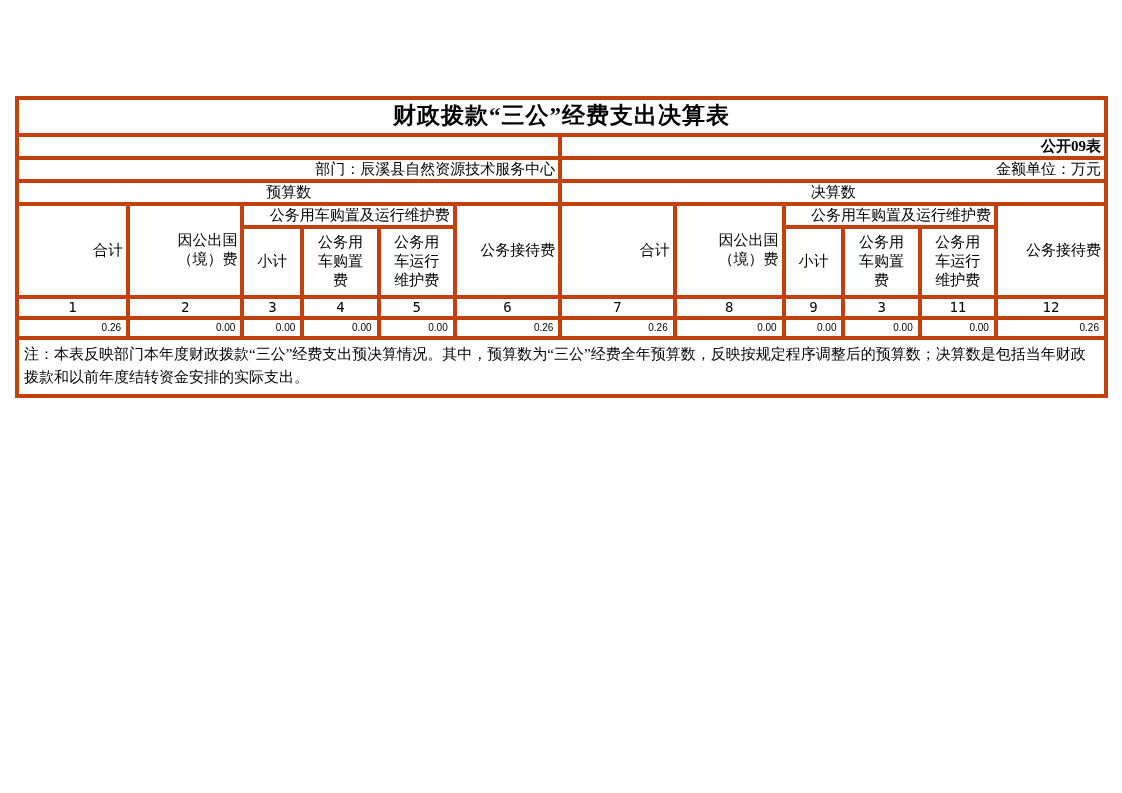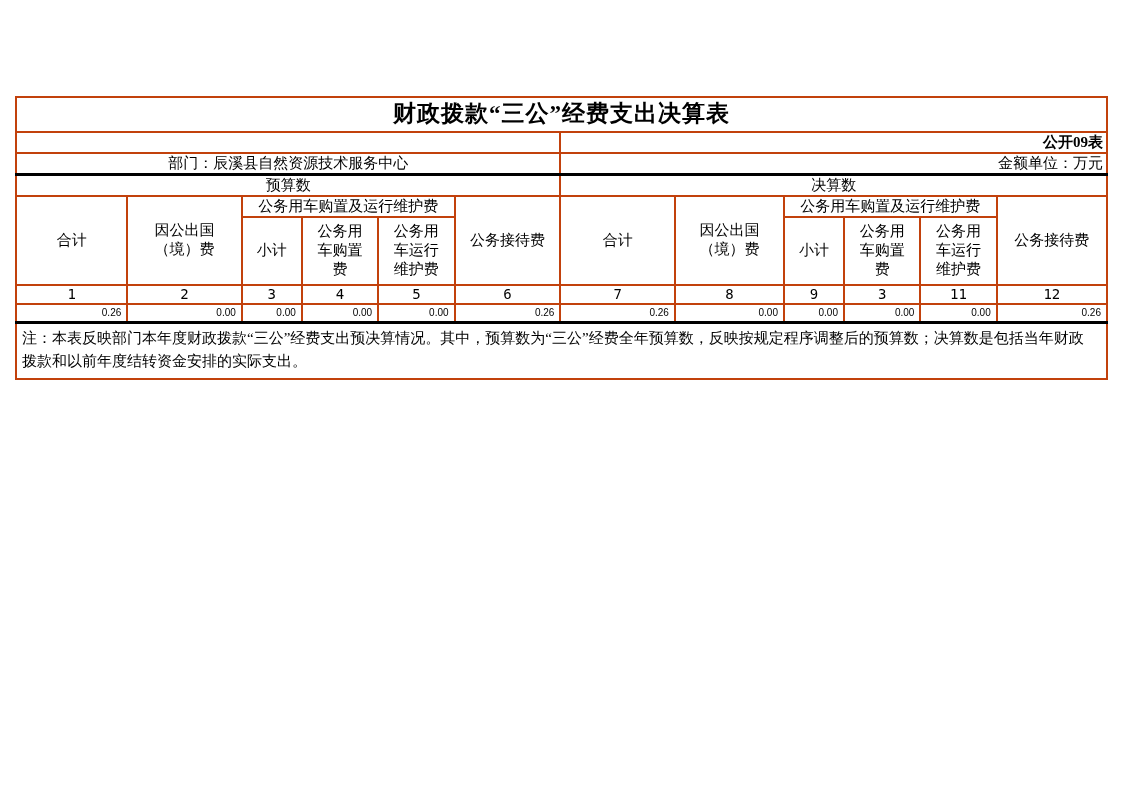--- a/index.html
+++ b/index.html
@@ -23,43 +23,43 @@
     left: 15px;
     top: 96px;
     width: 1093px;
   }
   table.report {
     border-collapse: collapse;
     table-layout: fixed;
     width: 100%;
   }
   table.report td {
-    border: 2px solid #c2410c;
+    border: 4px solid #c2410c;
     padding: 0 3px;
     vertical-align: middle;
     font-size: 15px;
     line-height: 1.25;
     overflow: hidden;
   }
   
   tr.r-title td {
     height: 33px;
     text-align: center;
     font-weight: bold;
     font-size: 23px;
     letter-spacing: 1px;
   }
   tr.r-label td { height: 19px; }
   tr.r-dept td  { height: 19px; }
   .right  { text-align: right; }
-  .left   { text-align: center; }
+  .left   { text-align: right; }
   .bold   { font-weight: bold; text-align: right; }
   .thickb { border-bottom: 3px solid #000 !important; }
   tr.r-group td { height: 17px; text-align: center; }
-  tr.r-head1 td { height: 17px; text-align: center; }
+  tr.r-head1 td { height: 17px; text-align: right; }
   tr.r-head2 td { height: 66px; text-align: center; }
   .pre { white-space: pre-line; }
   tr.r-num td {
     height: 16px;
     text-align: center;
     font-family: "DejaVu Sans Mono", monospace;
     font-size: 14px;
   }
   tr.r-val td {
     height: 16px;

